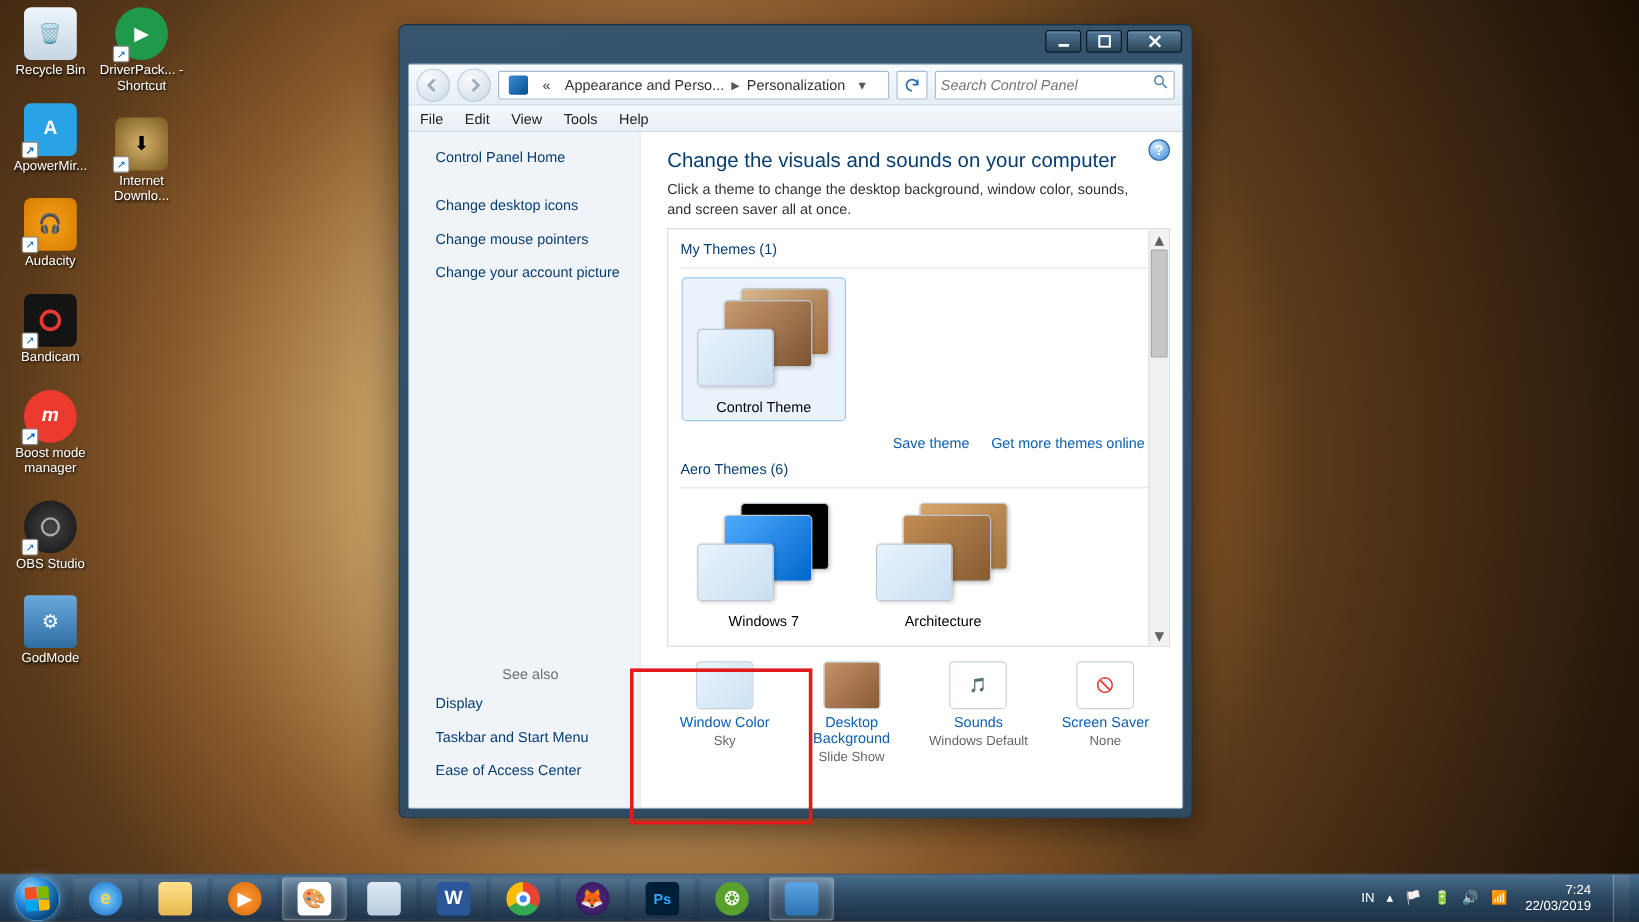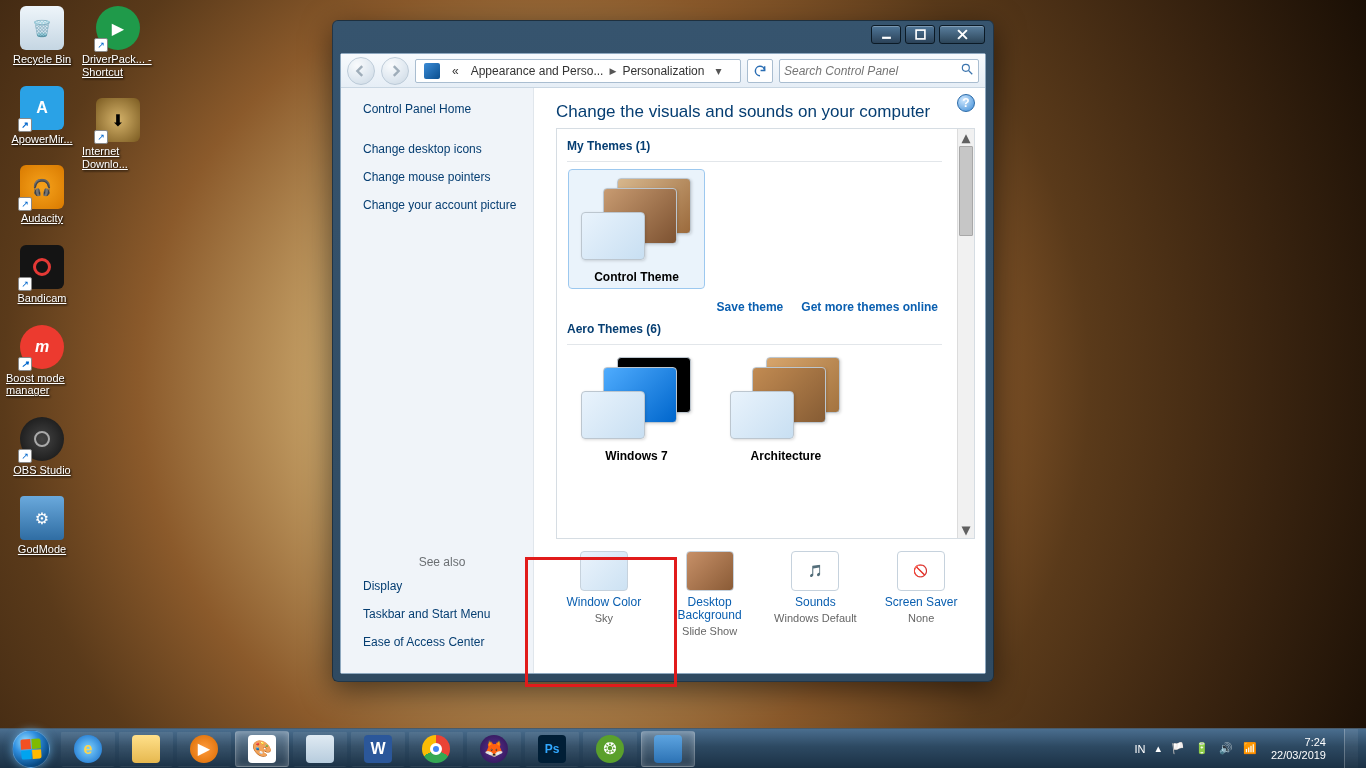--- a/index.html
+++ b/index.html
@@ -6,21 +6,21 @@
   html, body { width: 1366px; height: 768px; overflow: hidden; font-family: "Segoe UI", Tahoma, sans-serif; }
   body {
     background: radial-gradient(circle at 40% 50%, #f5e6c8 0%, #d9b87a 18%, #8b5a2b 45%, #5a3a1a 60%, #3a2410 80%, #1a0f05 100%);
   }
 
   
   .desktop-icons { position: absolute; top: 6px; left: 6px; width: 150px; }
   .di-col { display: flex; flex-direction: column; gap: 20px; }
   .di { width: 72px; display: flex; flex-direction: column; align-items: center; gap: 3px; cursor: pointer; }
   .di .di-ic { width: 44px; height: 44px; border-radius: 6px; display:flex; align-items:center; justify-content:center; position:relative; }
-  .di .di-lbl { font-size: 11px; color: #fff; text-align: left; text-shadow: 1px 1px 2px #000; line-height: 1.15; text-decoration: underline; }
+  .di .di-lbl { font-size: 11px; color: #fff; text-align: center; text-shadow: 1px 1px 2px #000; line-height: 1.15; }
   .di .shortcut-arrow { position:absolute; left:-2px; bottom:-2px; width:14px; height:14px; background:#fff; border:1px solid #888; border-radius:2px; display:flex; align-items:center; justify-content:center; font-size:9px; color:#06c;}
   .desktop-row { display:flex; gap:4px; }
 
   
   .window {
     position: absolute; left: 332px; top: 20px; width: 662px; height: 662px;
     border: 1px solid rgba(0,0,0,.35); border-radius: 6px;
     background: linear-gradient(#36546e, #2f4a61);
     box-shadow: 0 8px 30px rgba(0,0,0,.55);
     padding: 7px;
@@ -85,21 +85,21 @@
   .main { flex:1; background:#fff; padding:14px 4px 4px 22px; position:relative; display:flex; flex-direction:column; min-height:0;}
   .help-ic { position:absolute; top:6px; right:10px; width:18px; height:18px; border-radius:50%;
     background: radial-gradient(circle at 35% 30%, #cfe8ff, #3b8bd6); border:1px solid #2a6aa8;
     color:#fff; font-size:12px; font-weight:bold; display:flex; align-items:center; justify-content:center;}
 
   .main h1 { color:#063e72; font-weight:400; font-size:17px; margin-bottom:6px; }
   .main .intro { font-size:12px; color:#333; line-height:1.35; margin-bottom:8px; max-width:400px; }
 
   .themes-box {
     border:1px solid #d6dde3; flex:1; min-height:0; position:relative; margin-right:6px;
-    overflow:hidden; padding:6px 16px 6px 10px;font-weight:bold;
+    overflow:hidden; padding:6px 0 6px 10px;
   }
   .themes-scroll { position:absolute; right:0; top:0; bottom:0; width:17px; background:#f1f1f1; border-left:1px solid #dcdcdc;}
   .themes-scroll .arrow { height:17px; display:flex; align-items:center; justify-content:center; color:#606060; background:#f1f1f1;}
   .themes-scroll .thumb { position:absolute; top:17px; right:1px; left:1px; height:90px; background:#c6c6c6; border:1px solid #a8a8a8; border-radius:1px;}
 
   .grp-label { color:#063e72; font-size:12px; margin:4px 0 8px 0; }
   .grp-sep { border-top:1px solid #e2e6ea; margin:2px 16px 6px 0;}
   .theme-tile { display:inline-flex; flex-direction:column; align-items:center; width:135px; margin:2px 8px 10px 2px; font-size:12px; vertical-align:top;}
   .theme-tile.selected { outline:1px solid #9cc8ef; background:#eaf3fb; border-radius:3px; padding:4px;}
   .theme-thumb { width:120px; height:90px; position:relative; margin-bottom:6px;}
@@ -280,20 +280,27 @@
         <input placeholder="Search Control Panel" style="">
         <span class="sicon">
           <svg width="14" height="14" viewBox="0 0 24 24">
               <circle cx="10" cy="10" r="6" fill="none" stroke="currentColor" stroke-width="2"></circle>
               <line x1="15" y1="15" x2="21" y2="21" stroke="currentColor" stroke-width="2"></line>
             </svg>
         </span>
       </div>
     </div>
 
+    <div class="menubar">
+      <div class="mitem">File</div>
+      <div class="mitem">Edit</div>
+      <div class="mitem">View</div>
+      <div class="mitem">Tools</div>
+      <div class="mitem">Help</div>
+    </div>
 
     <div class="body">
       <div class="sidebar">
         <div>
           <a>Control Panel Home</a>
           <div style="height:12px;"></div>
           <a>Change desktop icons</a>
           <a>Change mouse pointers</a>
           <a>Change your account picture</a>
         </div>
@@ -301,20 +308,21 @@
           <div class="sec-label">See also</div>
           <a>Display</a>
           <a>Taskbar and Start Menu</a>
           <a>Ease of Access Center</a>
         </div>
       </div>
 
       <div class="main">
         <div class="help-ic">?</div>
         <h1>Change the visuals and sounds on your computer</h1>
+        <p class="intro">Click a theme to change the desktop background, window color, sounds, and screen saver all at once.</p>
 
         <div class="themes-box">
           <div class="grp-label">My Themes (1)</div>
           <div class="grp-sep"></div>
           <div class="theme-tile selected">
             <div class="theme-thumb">
                 <div class="card c1"></div>
                 <div class="card c2"></div>
                 <div class="card c3"></div>
               </div>

